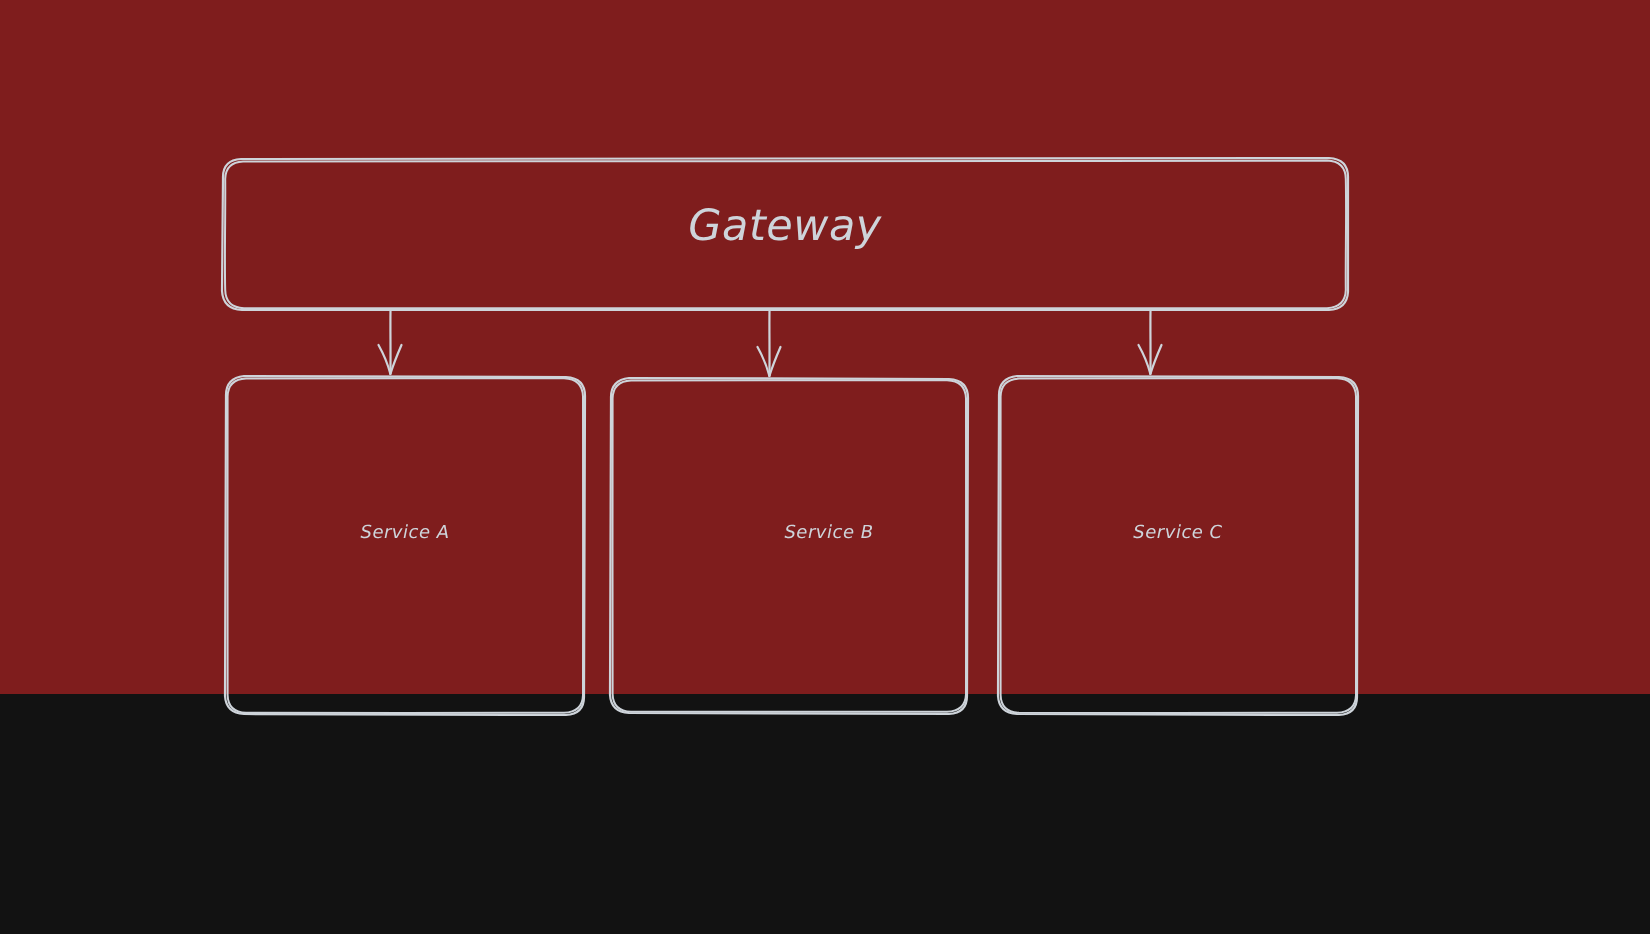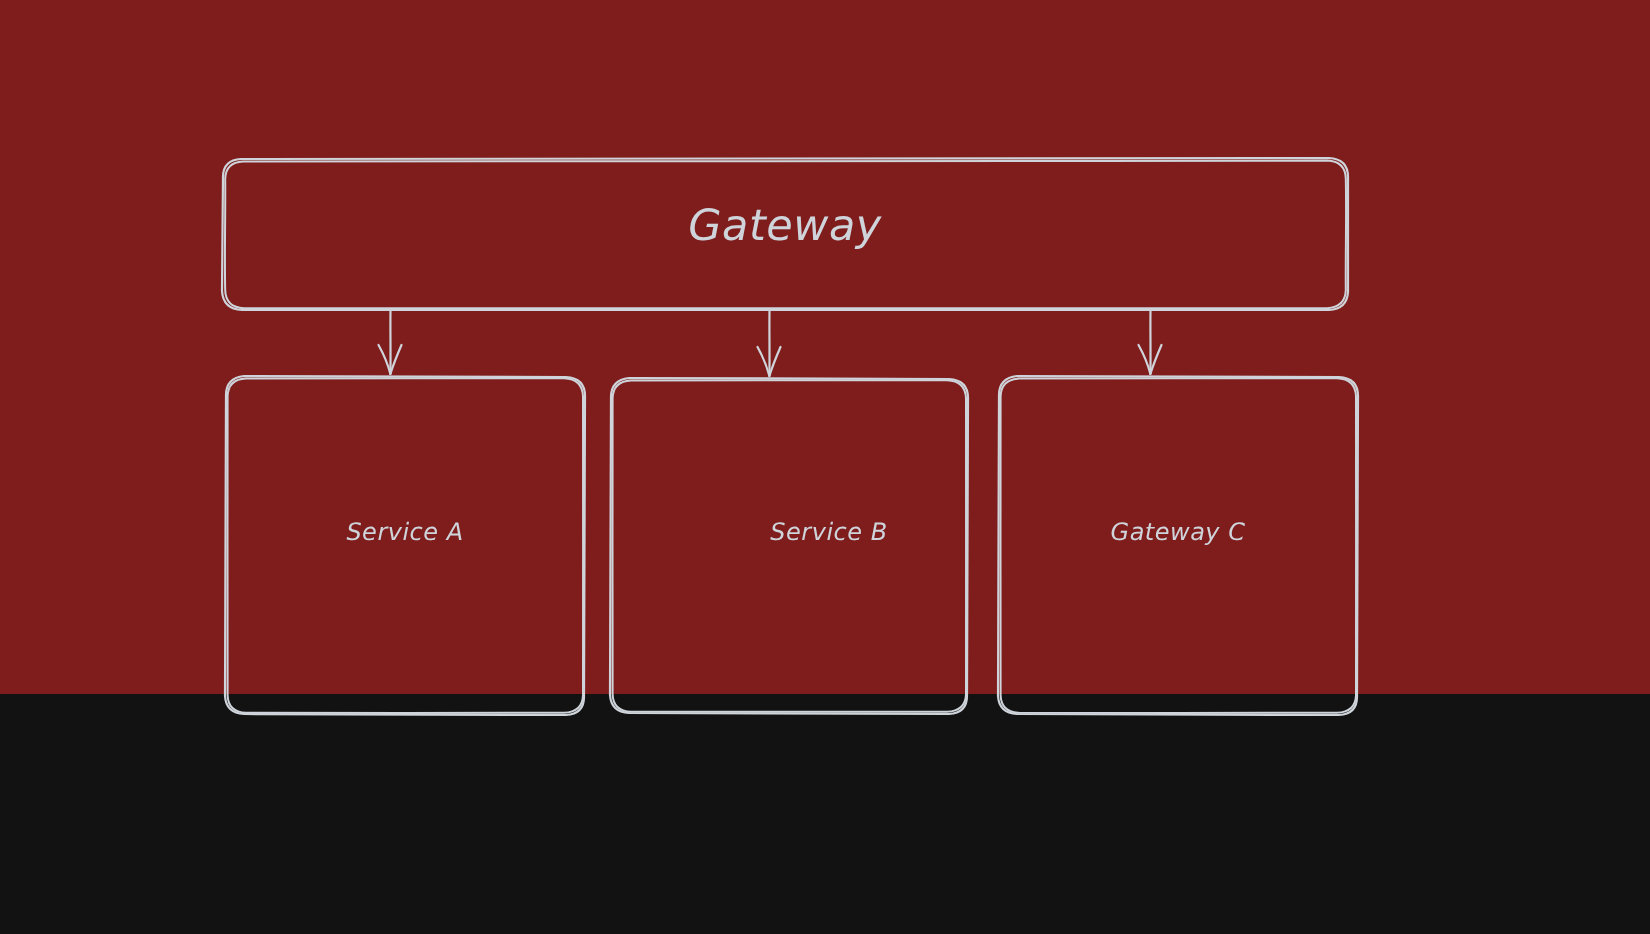--- a/index.html
+++ b/index.html
@@ -43,21 +43,21 @@
   }
   .label-gateway {
     left: 222px;
     top: 196px;
     width: 1126px;
     height: 60px;
     font-size: 43px;
   }
   .label-service {
     height: 40px;
-    font-size: 24px;
+    font-size: 18px;
   }
   .label-a { left: 225px; top: 512px; width: 360px; }
   .label-b { left: 610px; top: 512px; width: 358px; padding-left: 40px; }
   .label-c { left: 998px; top: 512px; width: 360px; }
 </style>
 </head>
 <body>
 
 <div id="canvas">
 
@@ -195,15 +195,15 @@
       <path class="sk" d="M 1161.5 345 C 1158 353 1153.5 364 1150.4 374"></path>
     </g>
   </svg>
 
   <div class="node-label label-gateway">Gateway</div>
 
   <div class="node-label label-service label-a">Service A</div>
 
   <div class="node-label label-service label-b">Service B</div>
 
-  <div class="node-label label-service label-c">Gateway C</div>
+  <div class="node-label label-service label-c">Service C</div>
 
 </div>
 
 </body></html>

